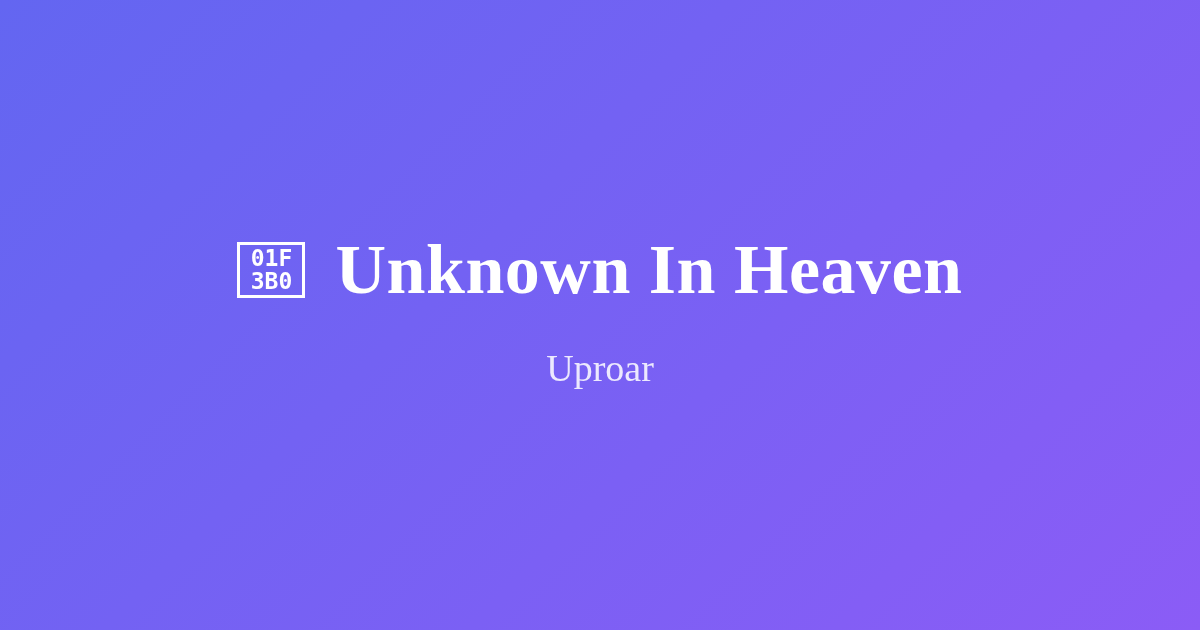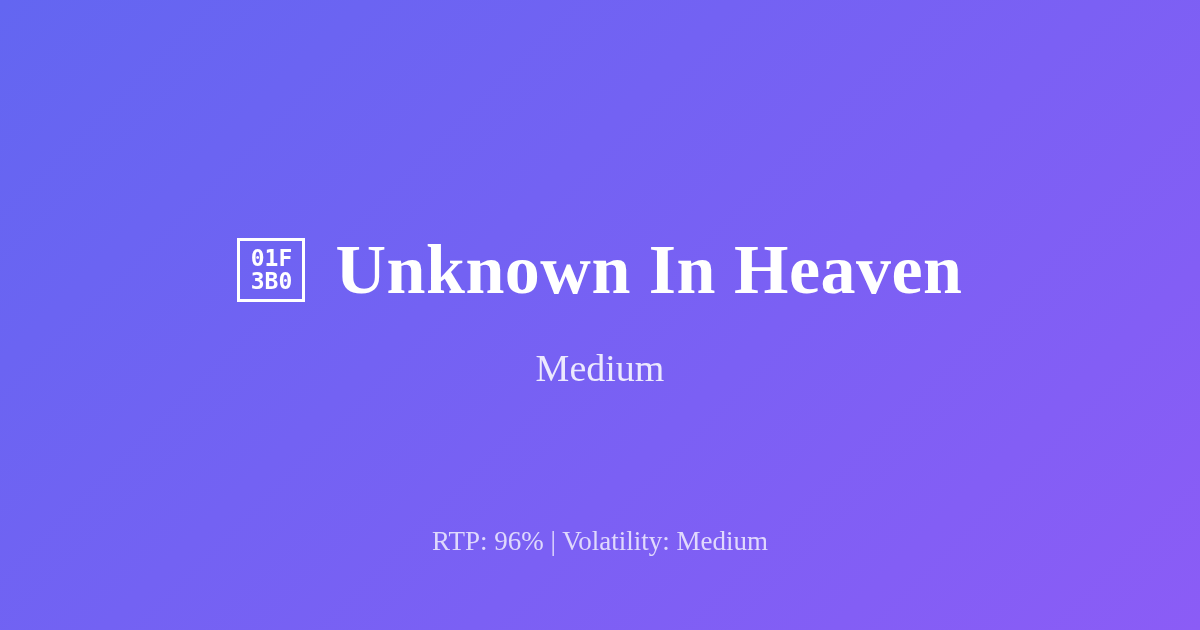--- a/index.html
+++ b/index.html
@@ -43,21 +43,21 @@
     align-items: center;
     justify-content: center;
     gap: 30px;
     height: 96px;
   }
 
   
   .tofu-glyph {
     box-sizing: border-box;
     width: 68px;
-    height: 64px;
+    height: 56px;
     border: 3px solid #ffffff;
     display: flex;
     flex-direction: column;
     align-items: center;
     justify-content: center;
     padding: 2px 0;
     flex: 0 0 auto;
   }
 
   .tofu-row {
@@ -120,21 +120,18 @@
 
       <span class="tofu-glyph">
         <span class="tofu-row">01F</span>
         <span class="tofu-row">3B0</span>
       </span>
 
       <h1 class="og-title">Unknown In Heaven</h1>
 
     </div>
 
-    <div class="og-subtitle">Medium</div>
+    <div class="og-subtitle">Uproar</div>
 
   </div>
 
-  <div class="og-footer">
-    <span class="og-meta">RTP: 96% | Volatility: Medium</span>
-  </div>
 
 </div>
 
 </body></html>

